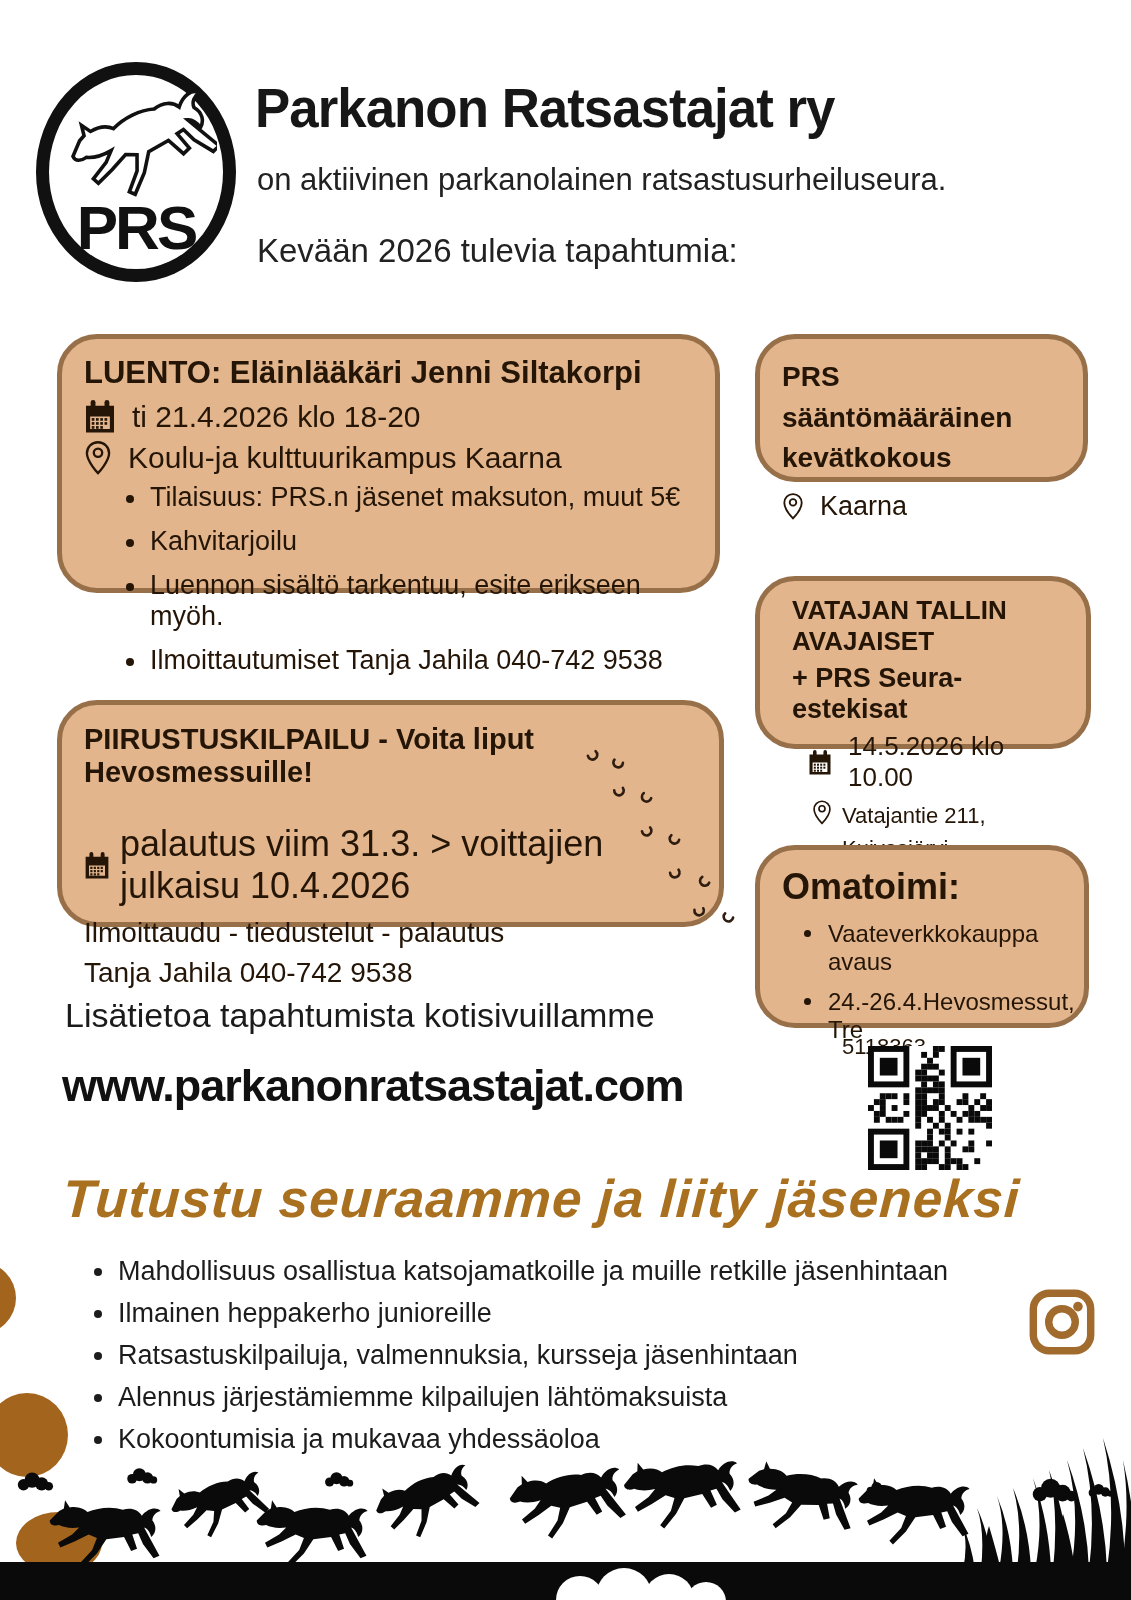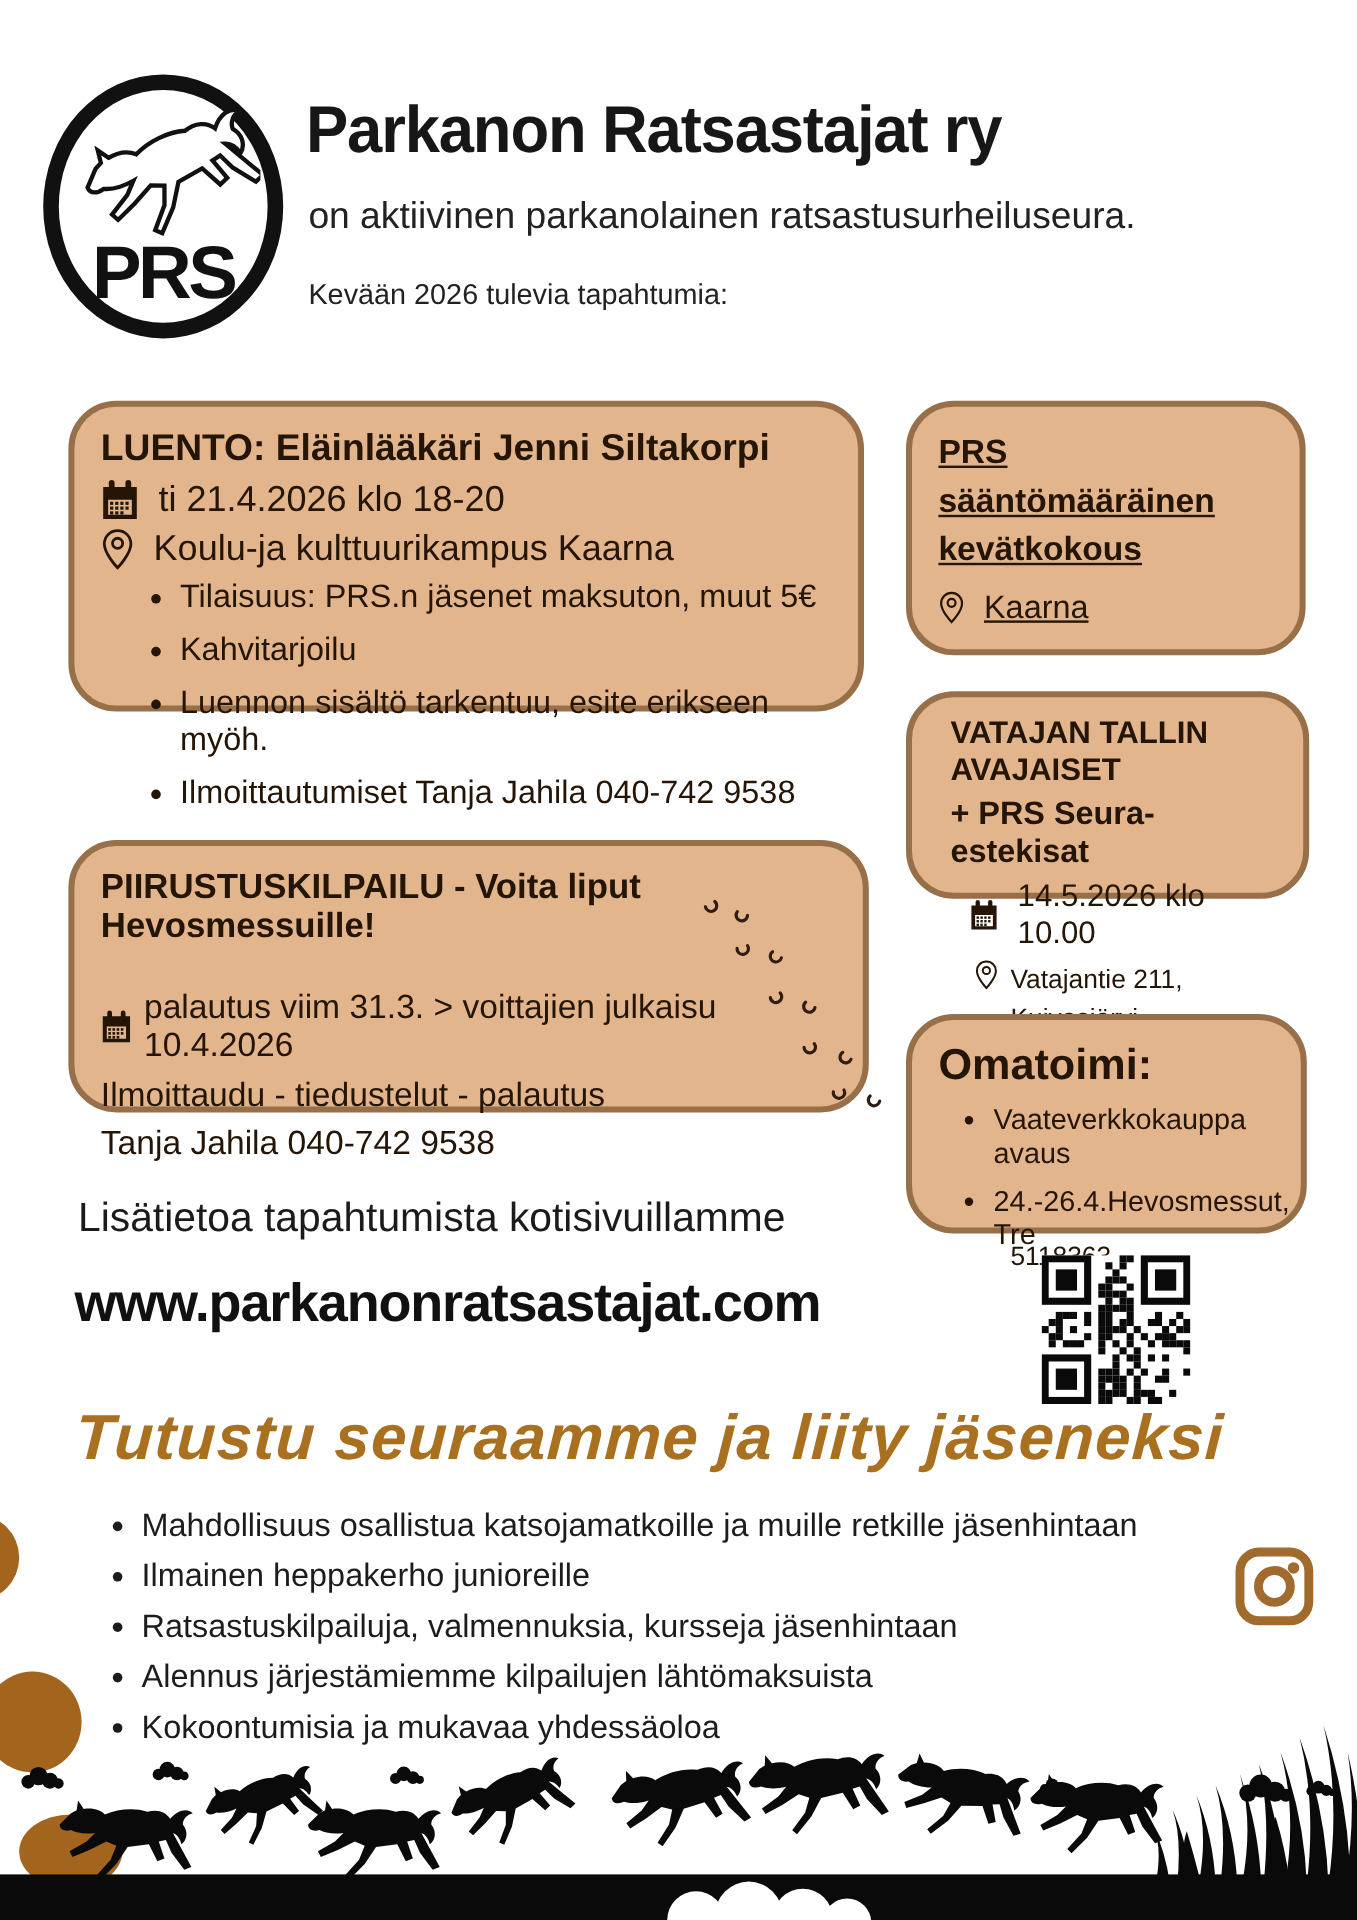--- a/index.html
+++ b/index.html
@@ -17,30 +17,30 @@
   .logo-horse{position:absolute;left:18px;top:8px;width:150px;height:120px;}
   .logo-text{
     position:absolute;left:0;right:0;bottom:10px;text-align:center;
     font-size:62px;font-weight:800;letter-spacing:-3px;color:#111;line-height:1;
   }
   .page-title{
     position:absolute;left:255px;top:76px;font-size:55px;font-weight:800;
     letter-spacing:-1px;color:#171717;transform:scaleX(.96);transform-origin:left;
   }
   .page-subtitle{position:absolute;left:257px;top:162px;font-size:31px;color:#222;}
-  .season-line{position:absolute;left:257px;top:232px;font-size:24px;color:#222;}
+  .season-line{position:absolute;left:257px;top:232px;font-size:33px;color:#222;}
 
   
   .box{
     position:absolute;background:#e2b58c;border:5px solid #97704a;
     border-radius:40px;box-sizing:border-box;color:#241507;
   }
   .box-luento{left:57px;top:334px;width:663px;height:259px;padding:16px 20px 10px 22px;}
   .box-piirustus{left:57px;top:700px;width:667px;height:227px;padding:18px 22px;}
-  .box-kokous{left:755px;top:334px;width:333px;height:212px;padding:18px 22px;text-decoration:underline;}
+  .box-kokous{left:755px;top:334px;width:333px;height:148px;padding:18px 22px;}
   .box-avajaiset{left:755px;top:576px;width:336px;height:173px;padding:14px 32px;}
   .box-omatoimi{left:755px;top:845px;width:334px;height:183px;padding:16px 22px;}
 
   .box-title{font-weight:700;}
   .box-luento .box-title{font-size:31px;margin-bottom:8px;}
   .box-piirustus .box-title{font-size:29px;margin-bottom:34px;}
   .box-kokous .box-title{font-size:28px;line-height:1.45;margin-bottom:12px;}
   .box-avajaiset .t1{font-size:26px;font-weight:700;margin-bottom:6px;}
   .box-avajaiset .t2{font-size:27px;font-weight:700;margin-bottom:6px;}
   .box-omatoimi .box-title{font-size:36px;font-weight:700;margin-bottom:12px;}
@@ -59,21 +59,21 @@
     position:relative;font-size:27px;margin-bottom:13px;padding-left:24px;white-space:pre-wrap;
   }
   ul.box-list li::before{
     content:"";position:absolute;left:0;top:13px;width:8px;height:8px;border-radius:50%;background:#241507;
   }
   .box-omatoimi ul.box-list{padding-left:22px;}
   .box-omatoimi ul.box-list li{font-size:24px;margin-bottom:12px;}
   .box-omatoimi ul.box-list li::before{top:10px;width:7px;height:7px;}
 
   .piir-line{font-size:28px;margin:8px 0;}
-  .piir-cal{display:flex;align-items:center;gap:10px;font-size:28px;margin-bottom:10px;}
+  .piir-cal{display:flex;align-items:center;gap:10px;font-size:36px;margin-bottom:10px;}
 
   .ava-rows{font-size:26px;}
   .ava-loc{display:flex;gap:10px;margin-top:4px;}
   .ava-loc-lines{font-size:22px;line-height:1.5;}
 
   
   .hoof{position:absolute;width:15px;height:15px;color:#2e1d10;}
 
   
   .more-info{position:absolute;left:65px;top:996px;font-size:34px;color:#1b1b1b;}

